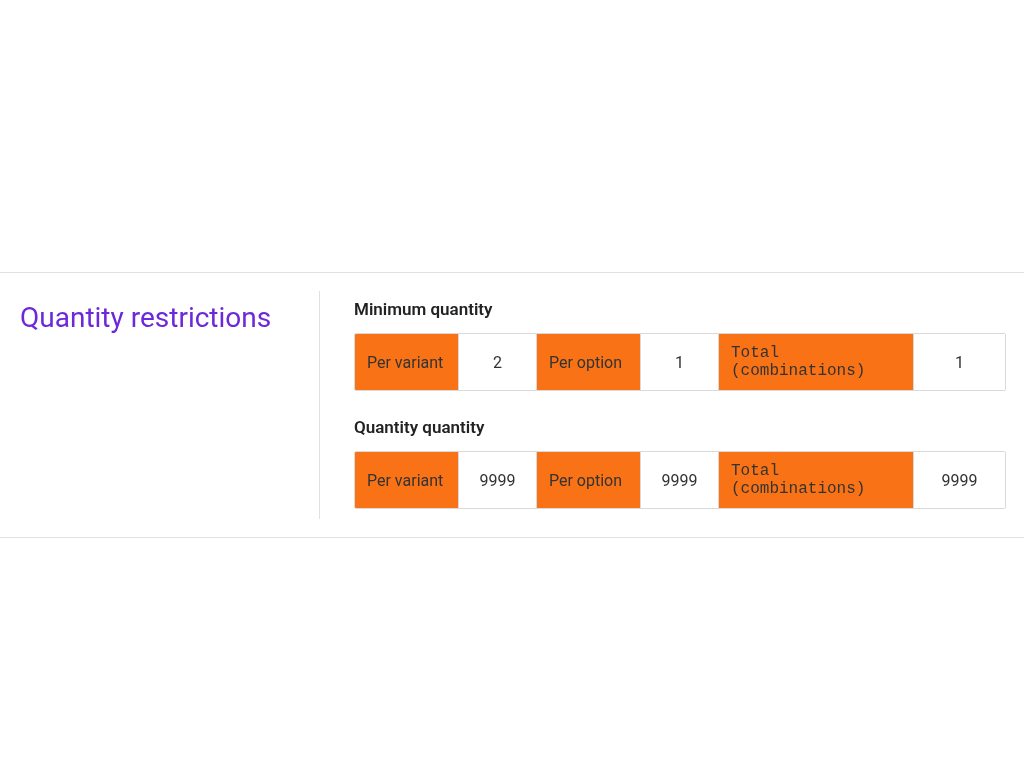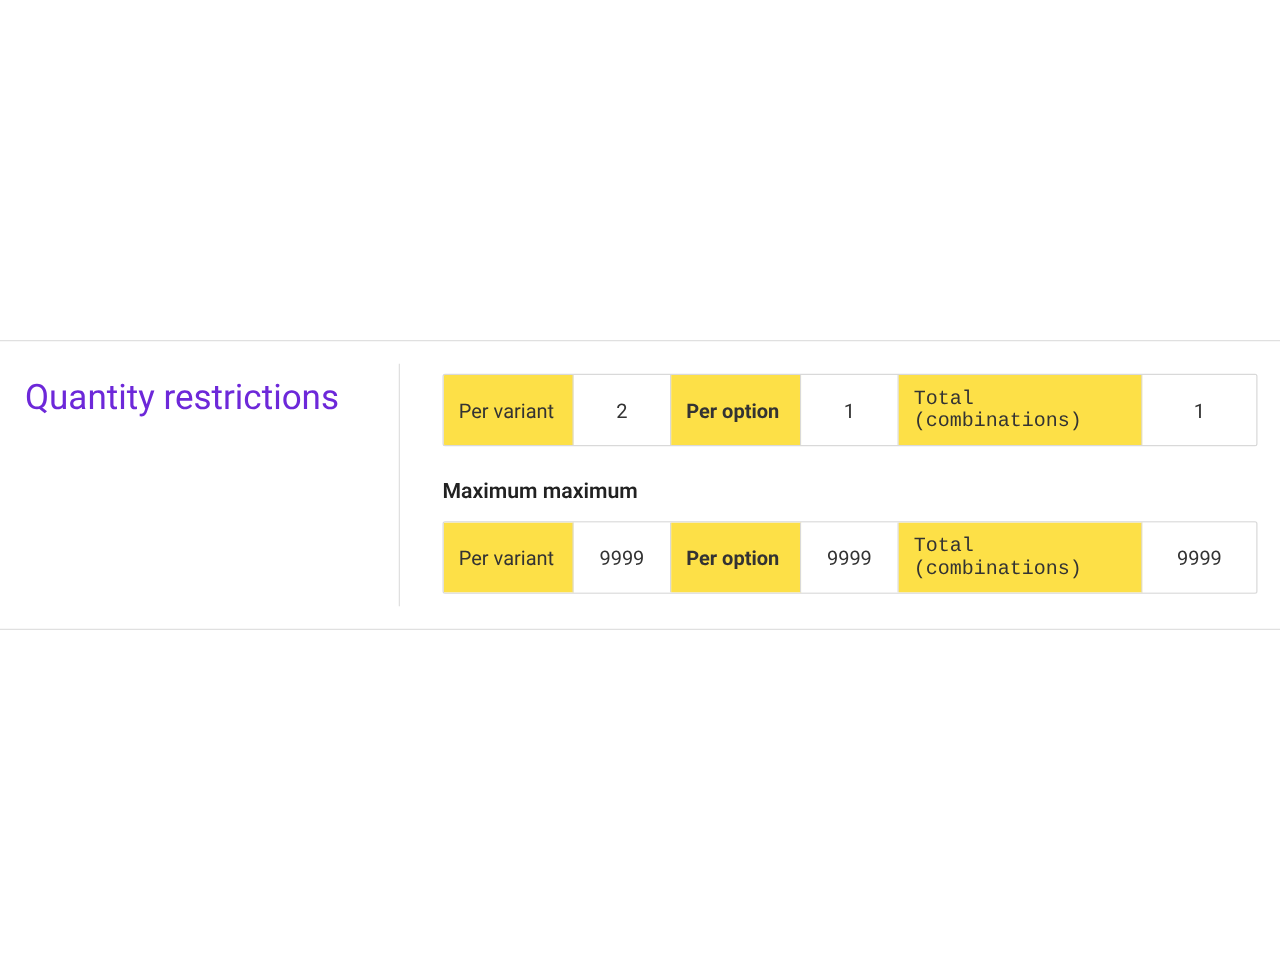--- a/index.html
+++ b/index.html
@@ -74,33 +74,33 @@
     .qty-label, .qty-value {
       padding: 10px 12px;
       font-size: 16px;
       color: #333;
       border-right: 1px solid #d9d9d9;
       display: flex;
       align-items: center;
       justify-content: flex-start;
     }
     .qty-label {
-      background: #fde047;
+      background: #f97316;
     }
     .qty-value {
       background: #ffffff;
       justify-content: center;
       text-align: center;
     }
     .qty-table > :last-child {
       border-right: none;
     }
     .c-variant-label { width: 16%; }
     .c-variant-value { width: 12%; }
-    .c-option-label  { width: 16%; font-weight: bold; }
+    .c-option-label  { width: 16%; }
     .c-option-value  { width: 12%; }
     .c-total-label   { width: 30%; font-family: Liberation Mono, monospace; }
     .c-total-value   { width: 14%; }
     .qty-input {
       border: none;
       width: 100%;
       text-align: center;
       font-size: 16px;
       color: #333;
       background: transparent;
@@ -112,38 +112,39 @@
 <body>
 
 <div class="panel">
   <div class="left-col">
     <h2 class="section-title">Quantity restrictions</h2>
   </div>
 
   <div class="right-col">
 
     <div class="group">
+      <div class="group-label">Minimum quantity</div>
       <div class="qty-table">
         <div class="qty-label c-variant-label">Per variant</div>
         <div class="qty-value c-variant-value">
           <input class="qty-input" type="text" value="2" style="">
         </div>
         <div class="qty-label c-option-label">Per option</div>
         <div class="qty-value c-option-value">
           <input class="qty-input" type="text" value="1" style="">
         </div>
         <div class="qty-label c-total-label">Total (combinations)</div>
         <div class="qty-value c-total-value">
           <input class="qty-input" type="text" value="1" style="">
         </div>
       </div>
     </div>
 
     <div class="group">
-      <div class="group-label">Maximum maximum</div>
+      <div class="group-label">Quantity quantity</div>
       <div class="qty-table">
         <div class="qty-label c-variant-label">Per variant</div>
         <div class="qty-value c-variant-value">
           <input class="qty-input" type="text" value="9999" style="">
         </div>
         <div class="qty-label c-option-label">Per option</div>
         <div class="qty-value c-option-value">
           <input class="qty-input" type="text" value="9999" style="">
         </div>
         <div class="qty-label c-total-label">Total (combinations)</div>

